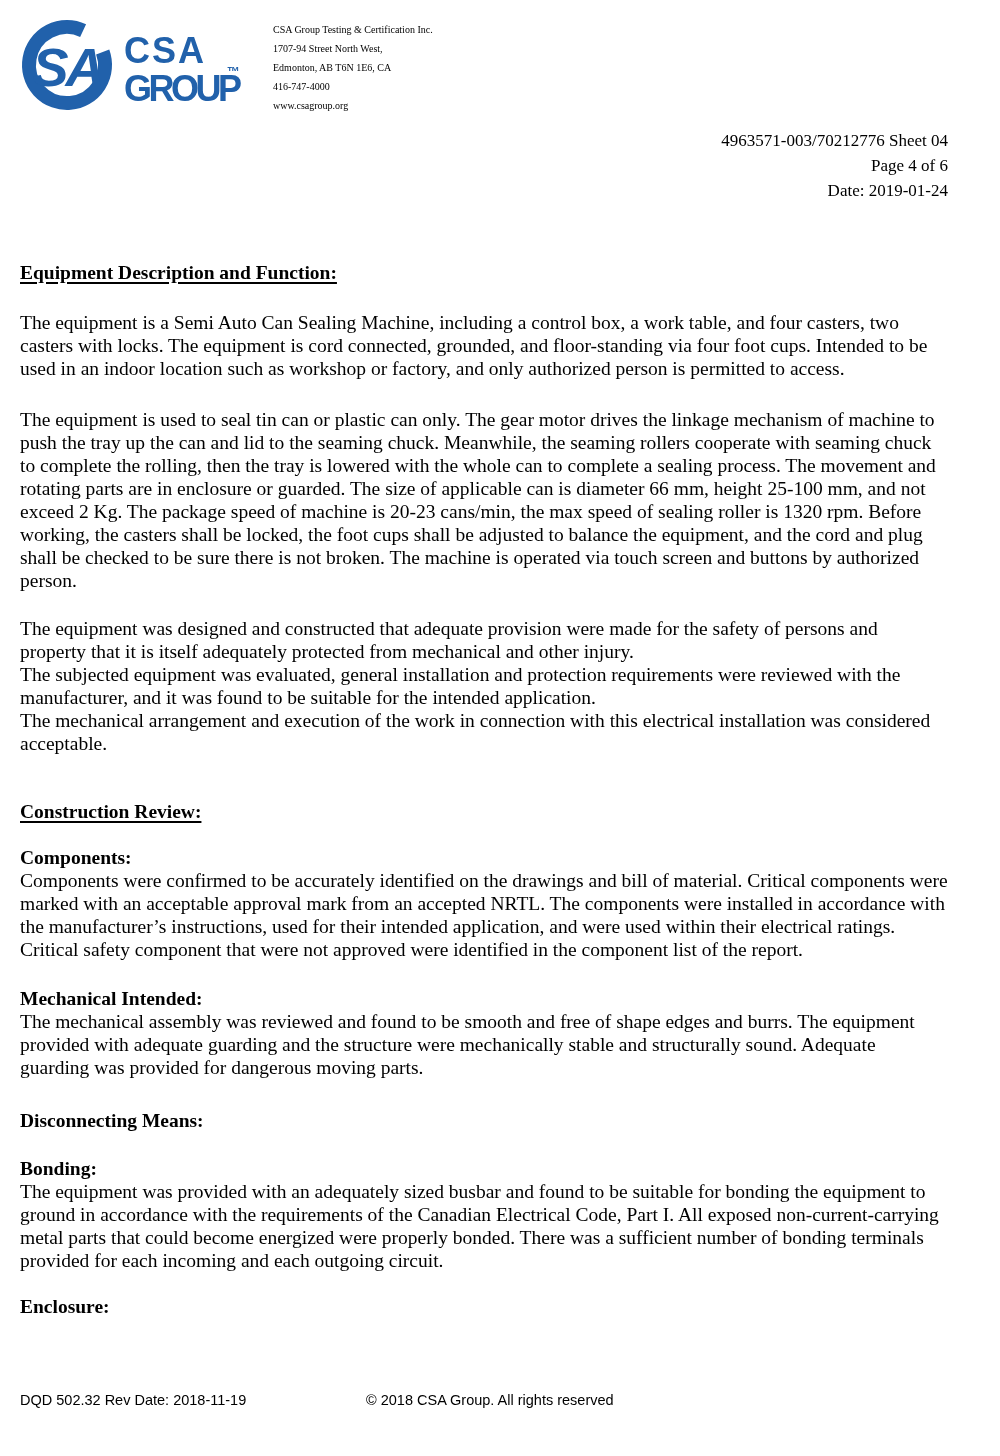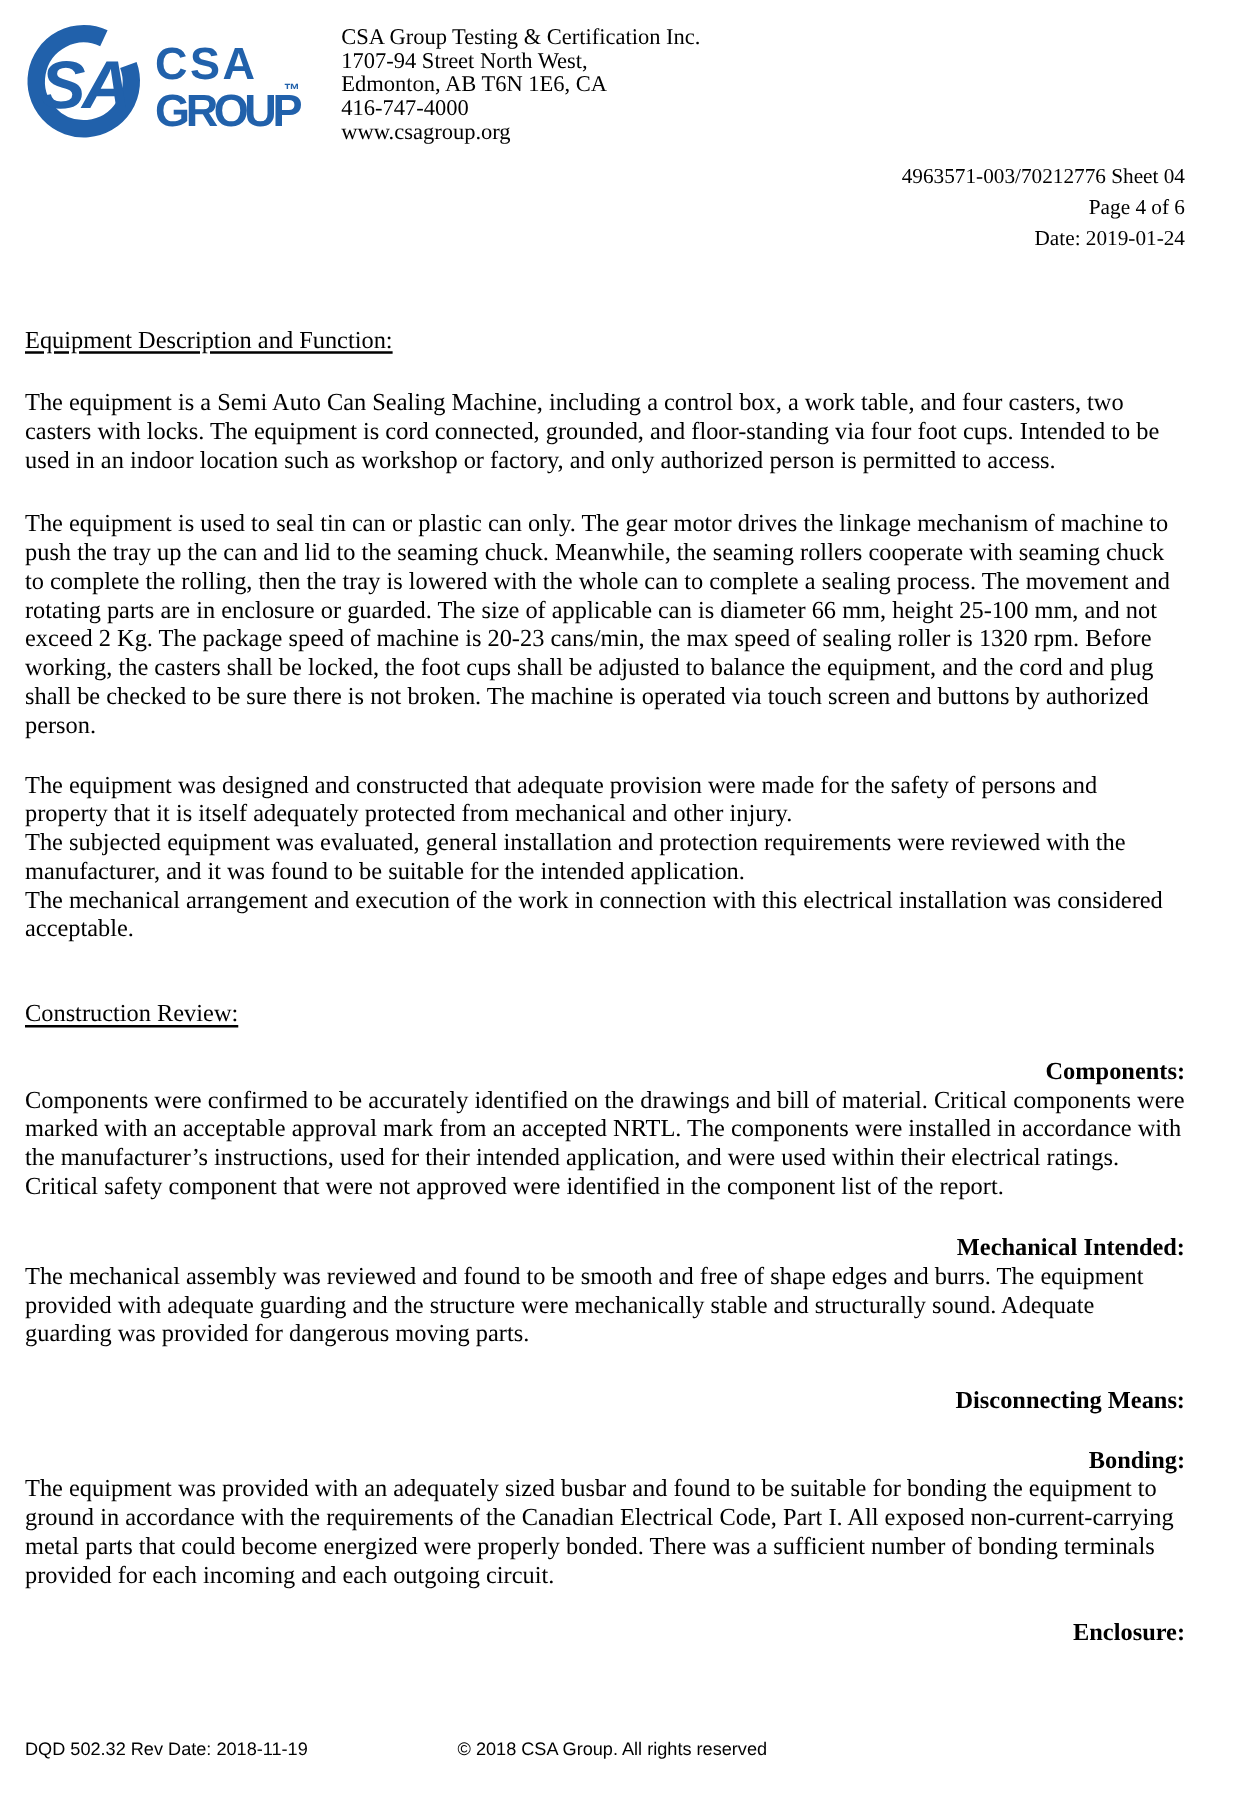--- a/index.html
+++ b/index.html
@@ -19,21 +19,21 @@
     position:absolute;
     left:20px;
     top:13px;
     width:225px;
     height:100px;
   }
   .company-block {
     position:absolute;
     left:273px;
     top:20px;
-    font-size:18px;
+    font-size:10px;
     line-height:19px;
     color:#000;
   }
   .docref-block {
     position:absolute;
     right:52px;
     top:128px;
     text-align:right;
     font-size:17px;
     line-height:25px;
@@ -45,26 +45,26 @@
     position:absolute;
     left:20px;
     top:261px;
     width:928px;
     font-size:19.5px;
     line-height:23px;
     color:#000;
   }
   .doc-body p, .doc-body h2, .doc-body h3 { margin:0; font-size:19.5px; line-height:23px; }
   .h-underline {
-    font-weight:normal;
+    font-weight:bold;
     text-decoration:underline;
     text-decoration-thickness:2px;
     text-underline-offset:3px;
   }
-  .subh { font-weight:bold;text-align:right; }
+  .subh { font-weight:bold; }
   .mt23 { margin-top:23px !important; }
   .mt25 { margin-top:25px !important; }
   .mt26 { margin-top:26px !important; }
   .mt27 { margin-top:27px !important; }
   .mt28 { margin-top:28px !important; }
   .mt30 { margin-top:30px !important; }
   .mt45 { margin-top:45px !important; }
   .para-group p { margin:0; }
 
   

